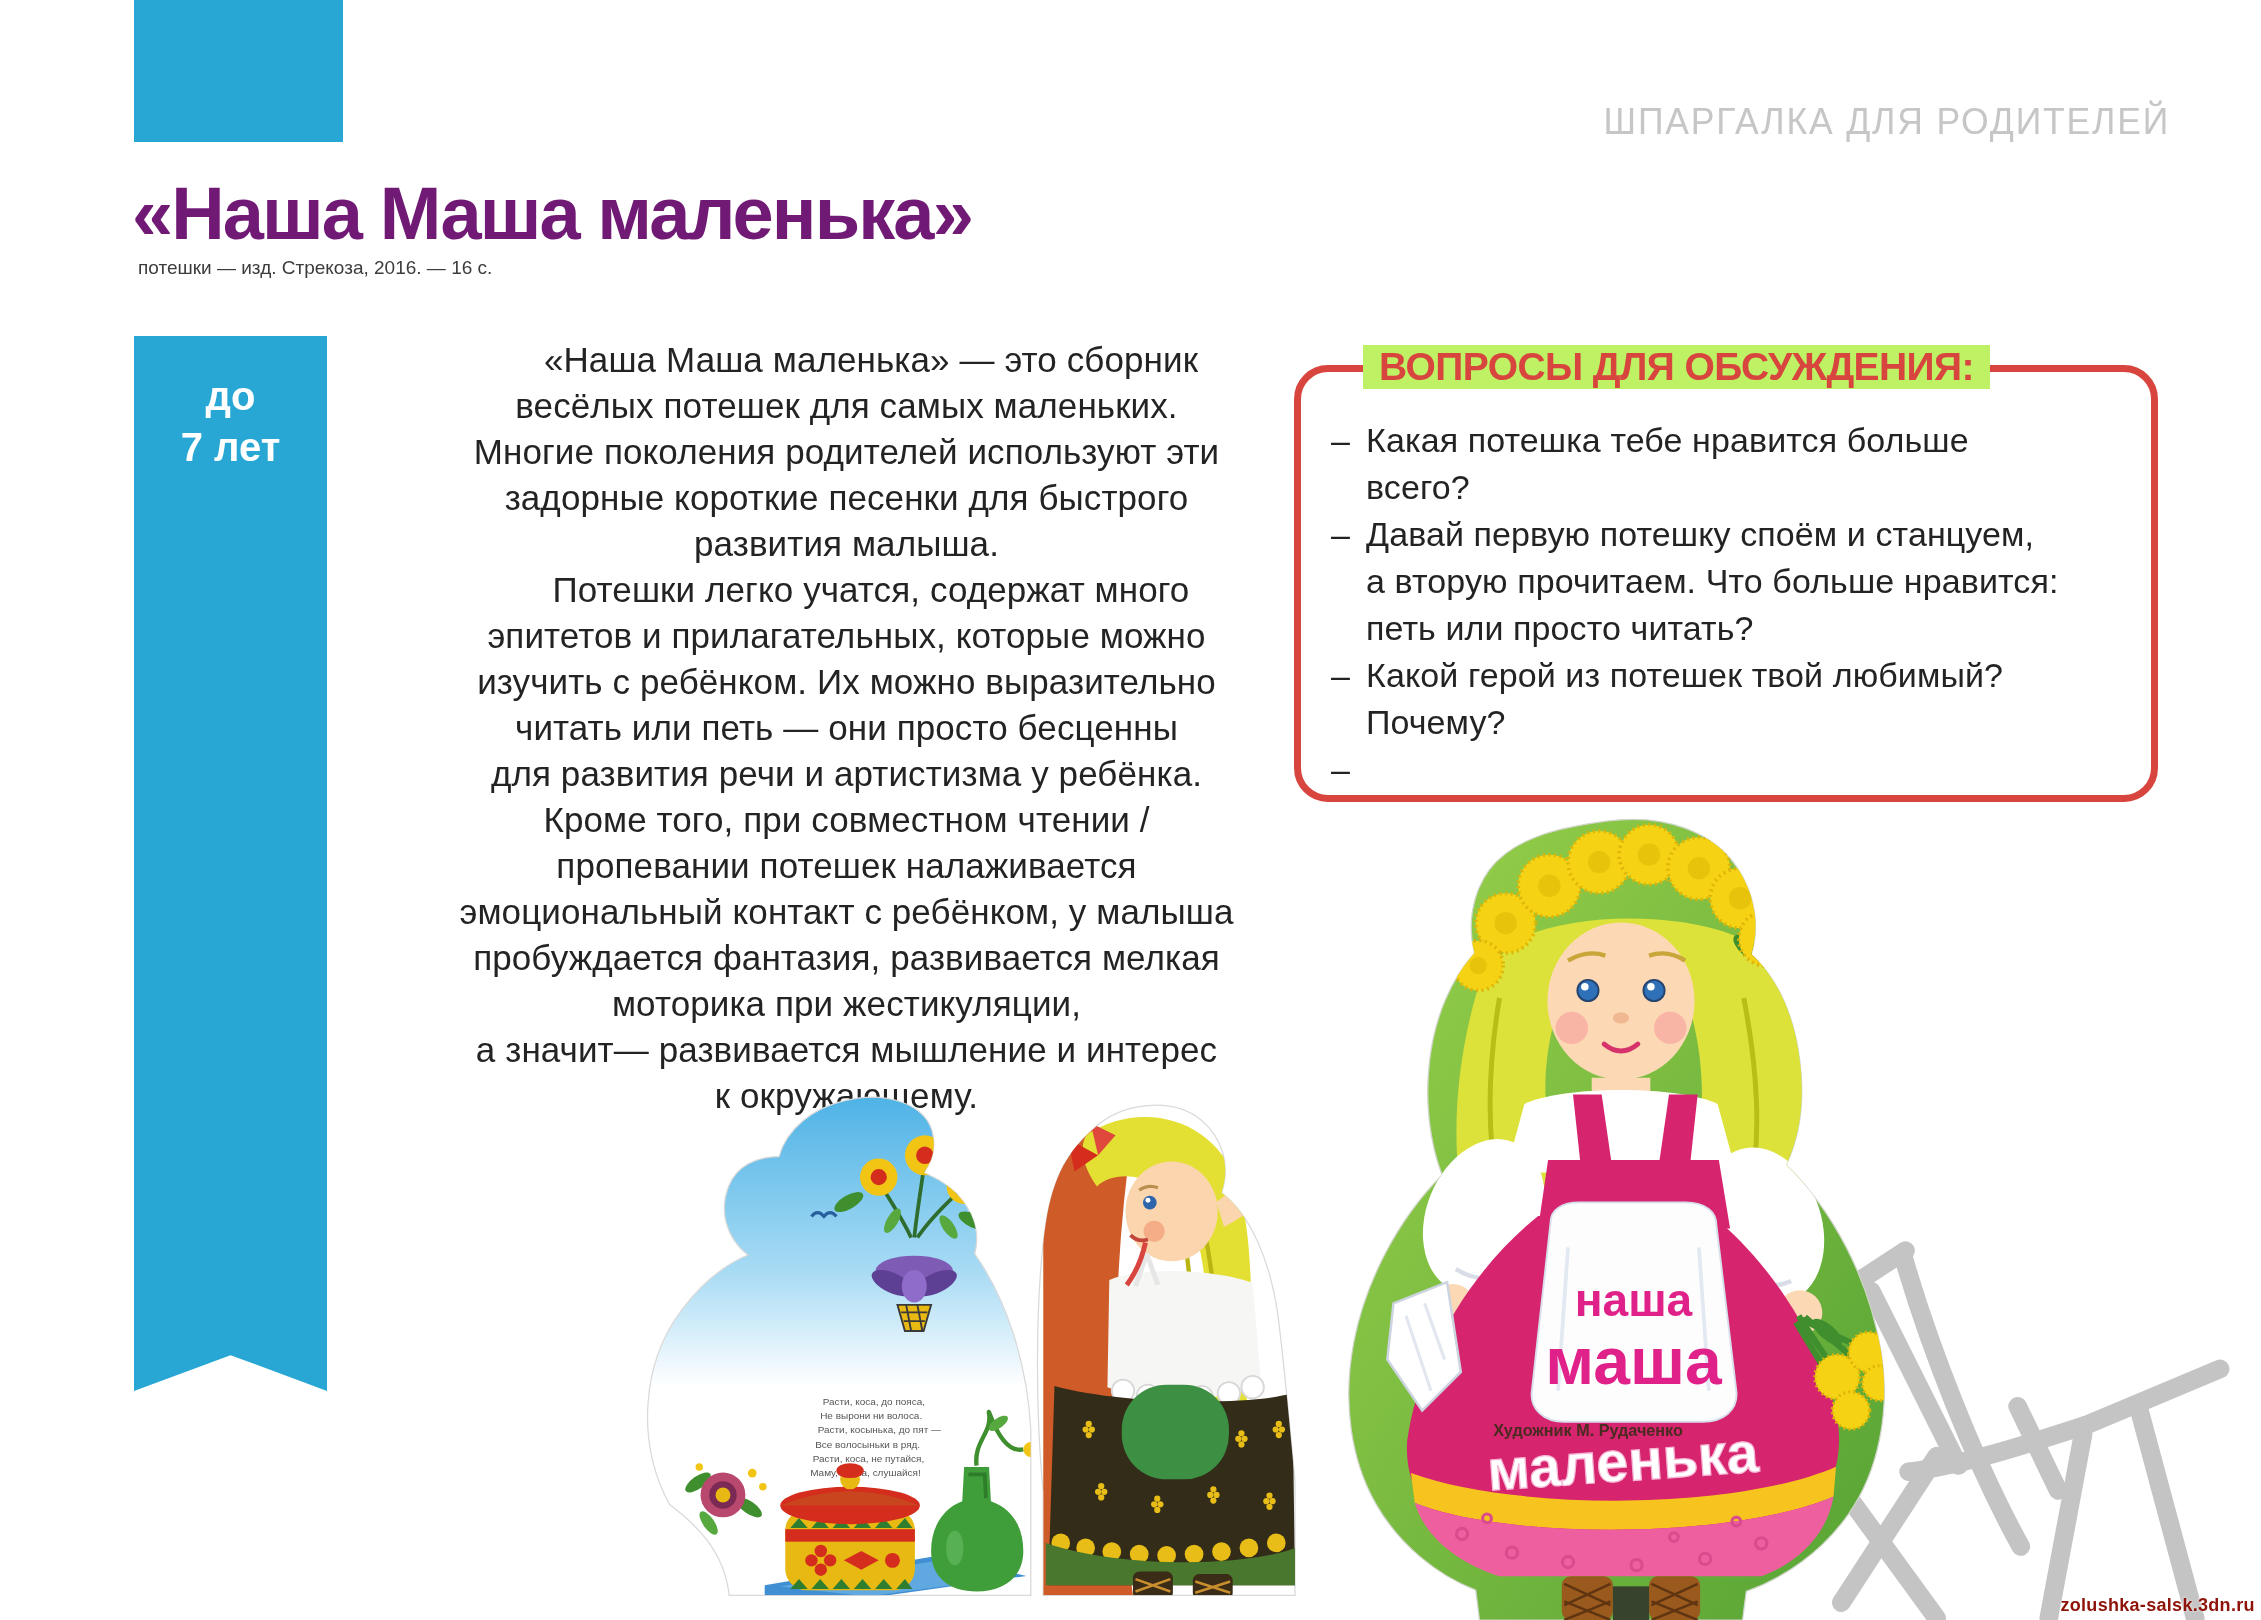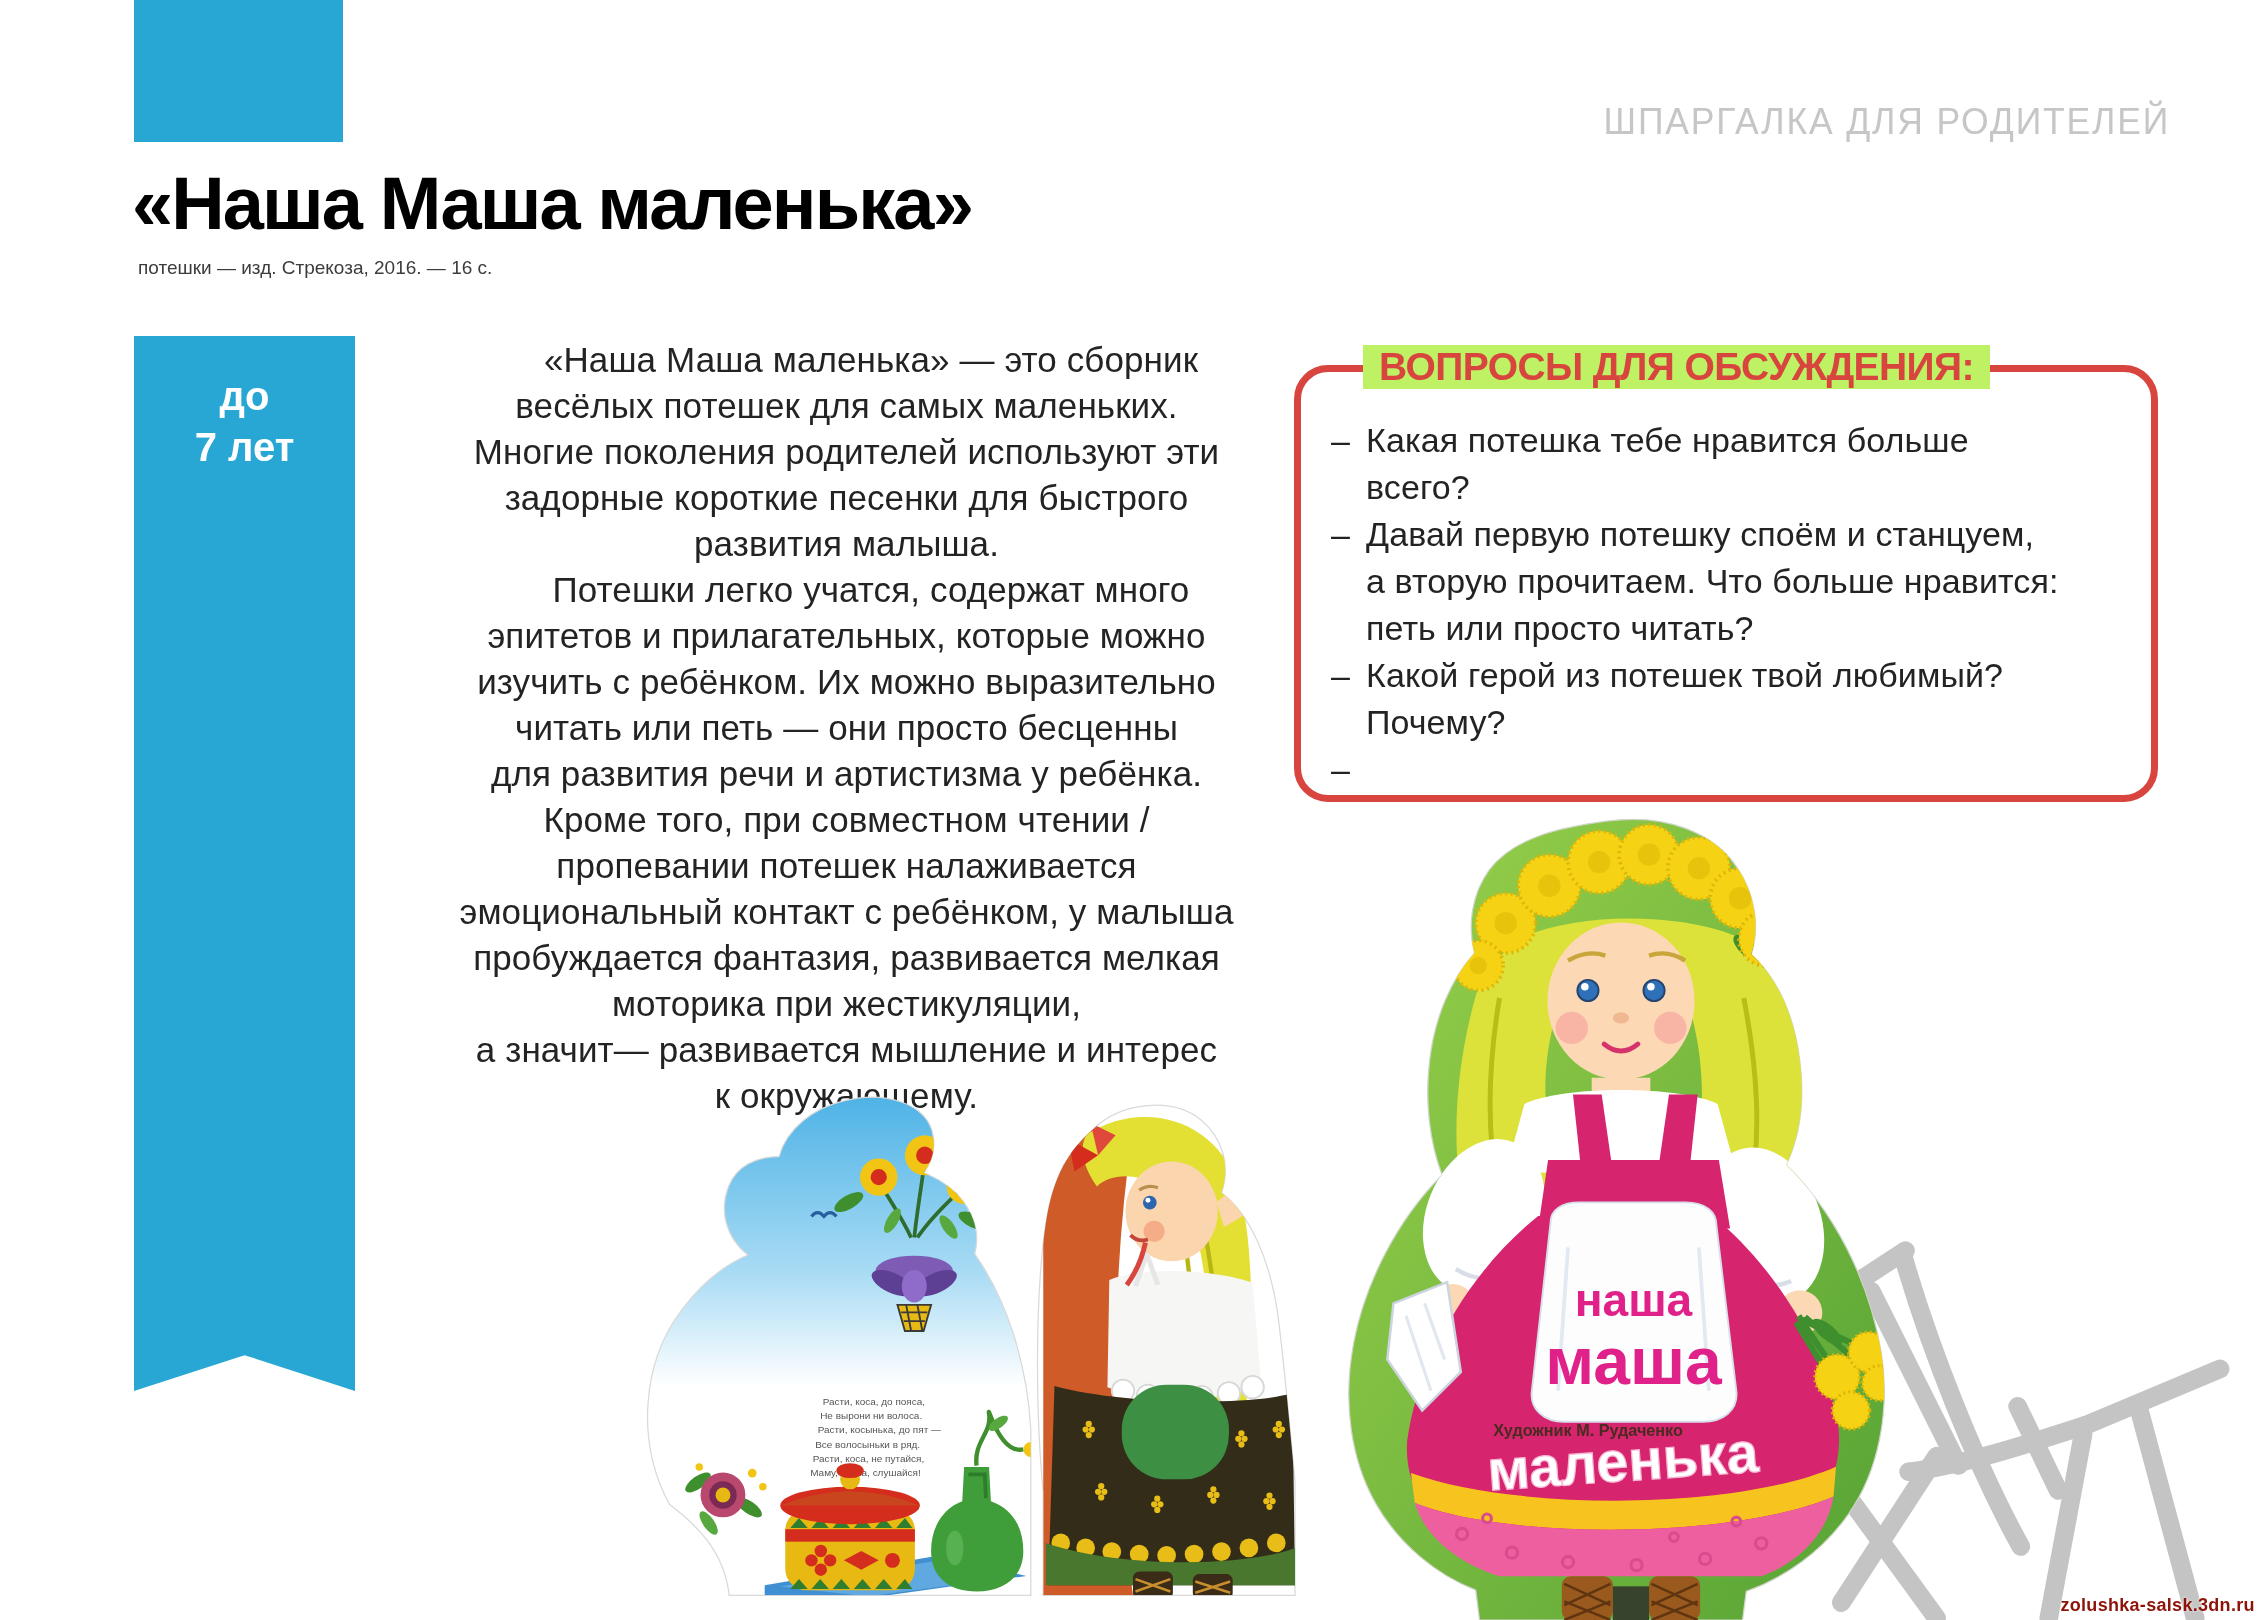--- a/index.html
+++ b/index.html
@@ -13,28 +13,28 @@
   .brand-square{left:134px;top:0;width:209px;height:142px;background:#28a7d5;}
 
   
   .header-tag{
     top:101px;right:91px;font-size:37px;font-weight:400;color:#c6c6c6;
     letter-spacing:1.9px;transform:scaleX(.96);transform-origin:right center;white-space:nowrap;
   }
 
   
   .page-title{
-    left:132px;top:161px;font-size:74px;font-weight:700;letter-spacing:-1.9px;
-    color:#000000;white-space:nowrap;
+    left:132px;top:171px;font-size:74px;font-weight:700;letter-spacing:-1.9px;
+    color:#701a75;white-space:nowrap;
   }
   .page-subtitle{left:138px;top:257px;font-size:19px;color:#3c3c3c;white-space:nowrap;}
 
   
   .age-ribbon{
-    left:134px;top:336px;width:221px;height:1055px;background:#28a7d5;
+    left:134px;top:336px;width:193px;height:1055px;background:#28a7d5;
     clip-path:polygon(0 0,100% 0,100% 100%,50% 96.6%,0 100%);
     text-align:center;
   }
   .age-ribbon-label{
     padding-top:35px;font-size:40px;line-height:51px;font-weight:700;color:#fff;white-space:pre-line;
   }
 
   
   .body-copy{left:382px;top:337px;width:929px;}
   .body-copy p{

